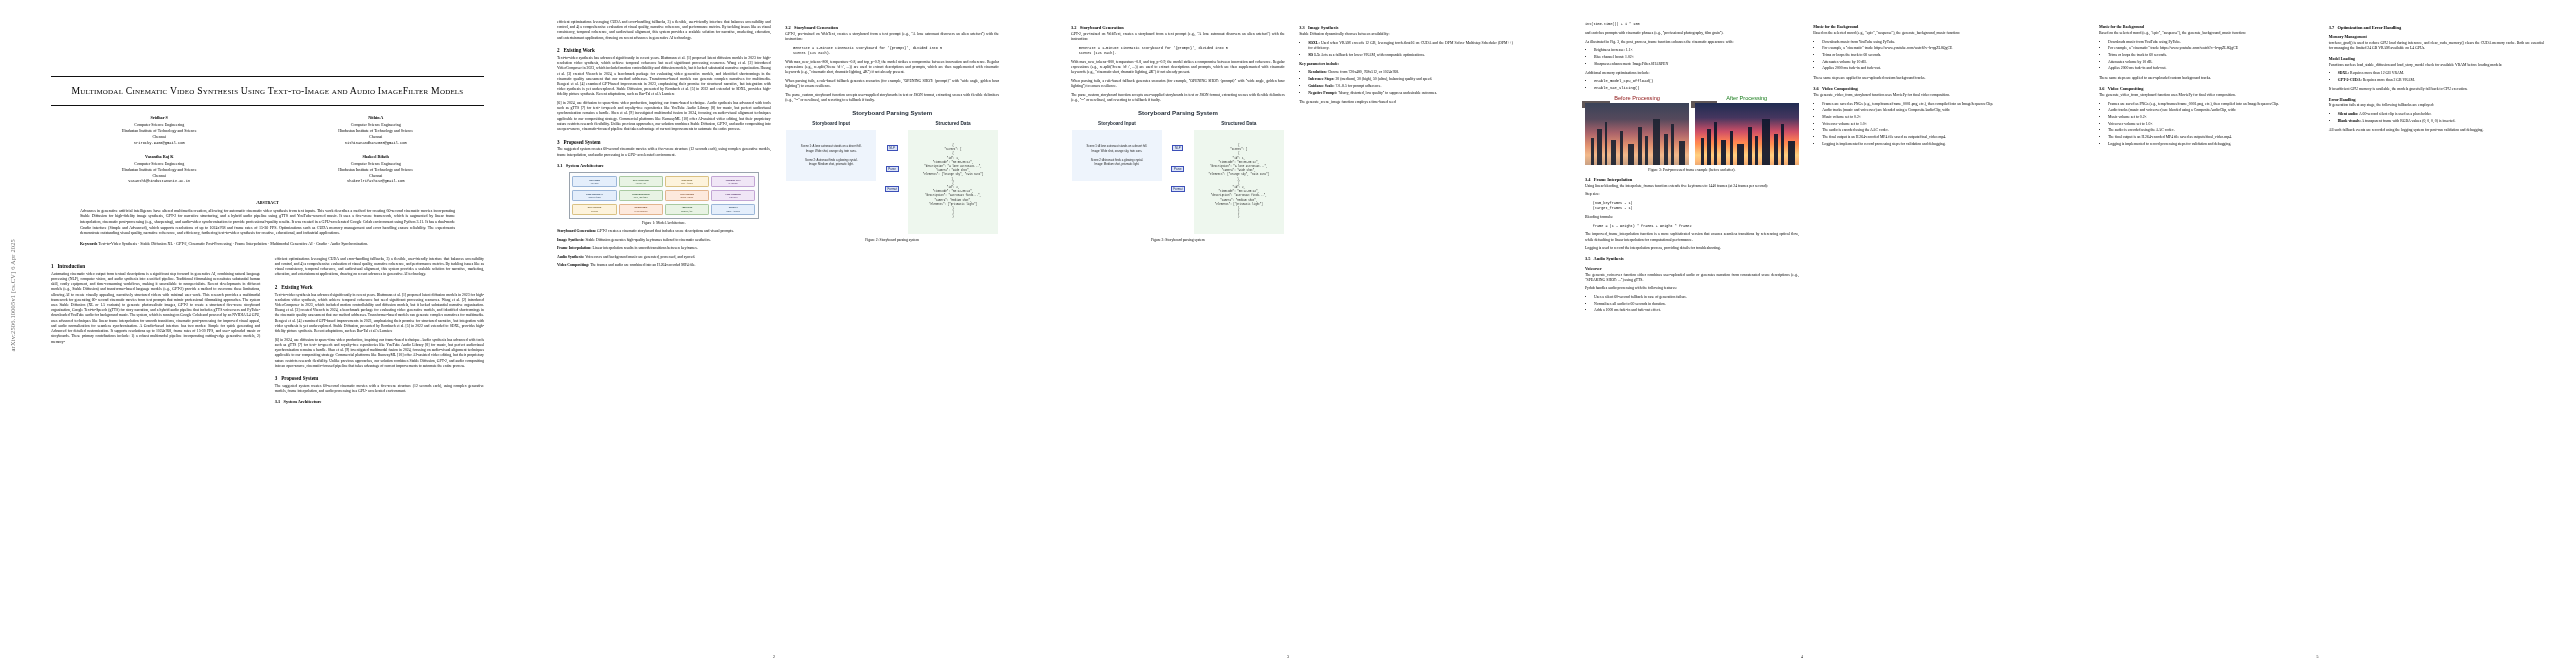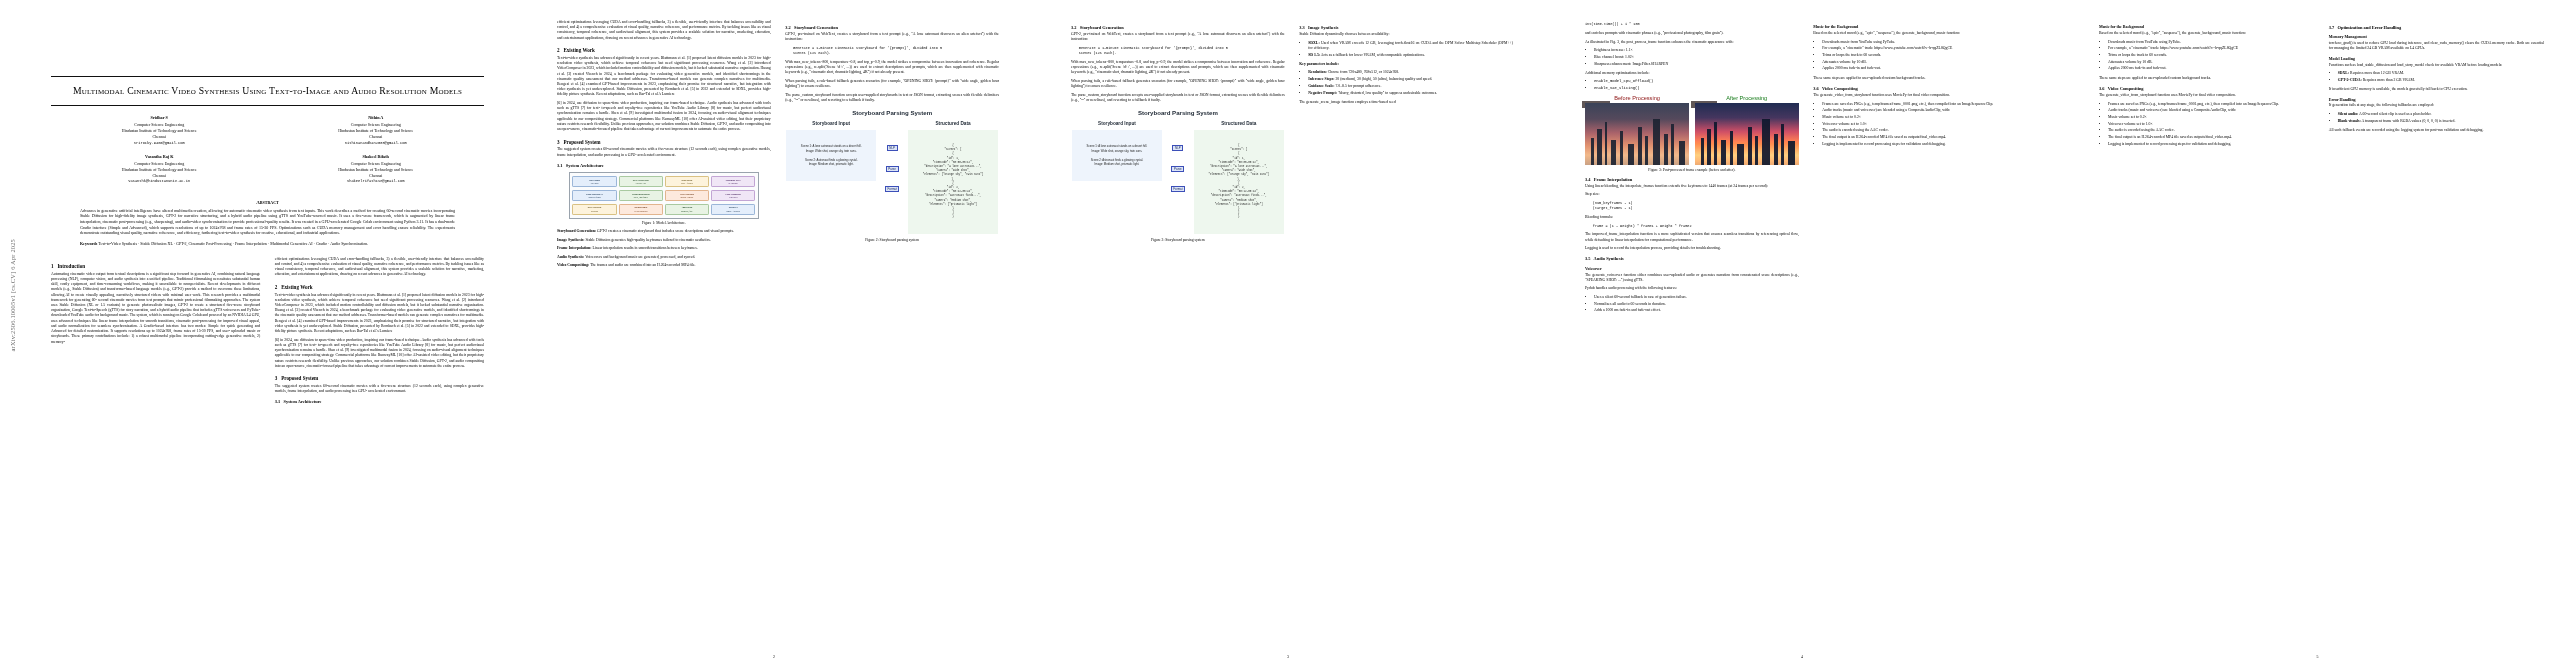--- a/index.html
+++ b/index.html
@@ -98,21 +98,21 @@
 </head>
 <body>
 
 <div class="sheetrow">
 
   <div class="page p1">
     <div class="arxiv">arXiv:2506.10005v1  [cs.CV]  6 Apr 2025</div>
     <div class="pad" style="left:51px;right:33px;">
       <div style="height:56px"></div>
       <div class="rule"></div>
-      <div class="title">Multimodal Cinematic Video Synthesis Using Text-to-Image and Audio Resolution Models</div>
+      <div class="title">Multimodal Cinematic Video Synthesis Using Text-to-Image and Audio ImageFilter Models</div>
       <div class="rule2"></div>
 
       <div class="authors">
         <div class="auth">
           <span class="nm">Sridhar S</span>
           <span>Computer Science Engineering</span><br>
           <span>Hindustan Institute of Technology and Science</span><br>
           <span>Chennai</span>
           <span class="ml">Srirocky.9486@gmail.com</span>
         </div>

